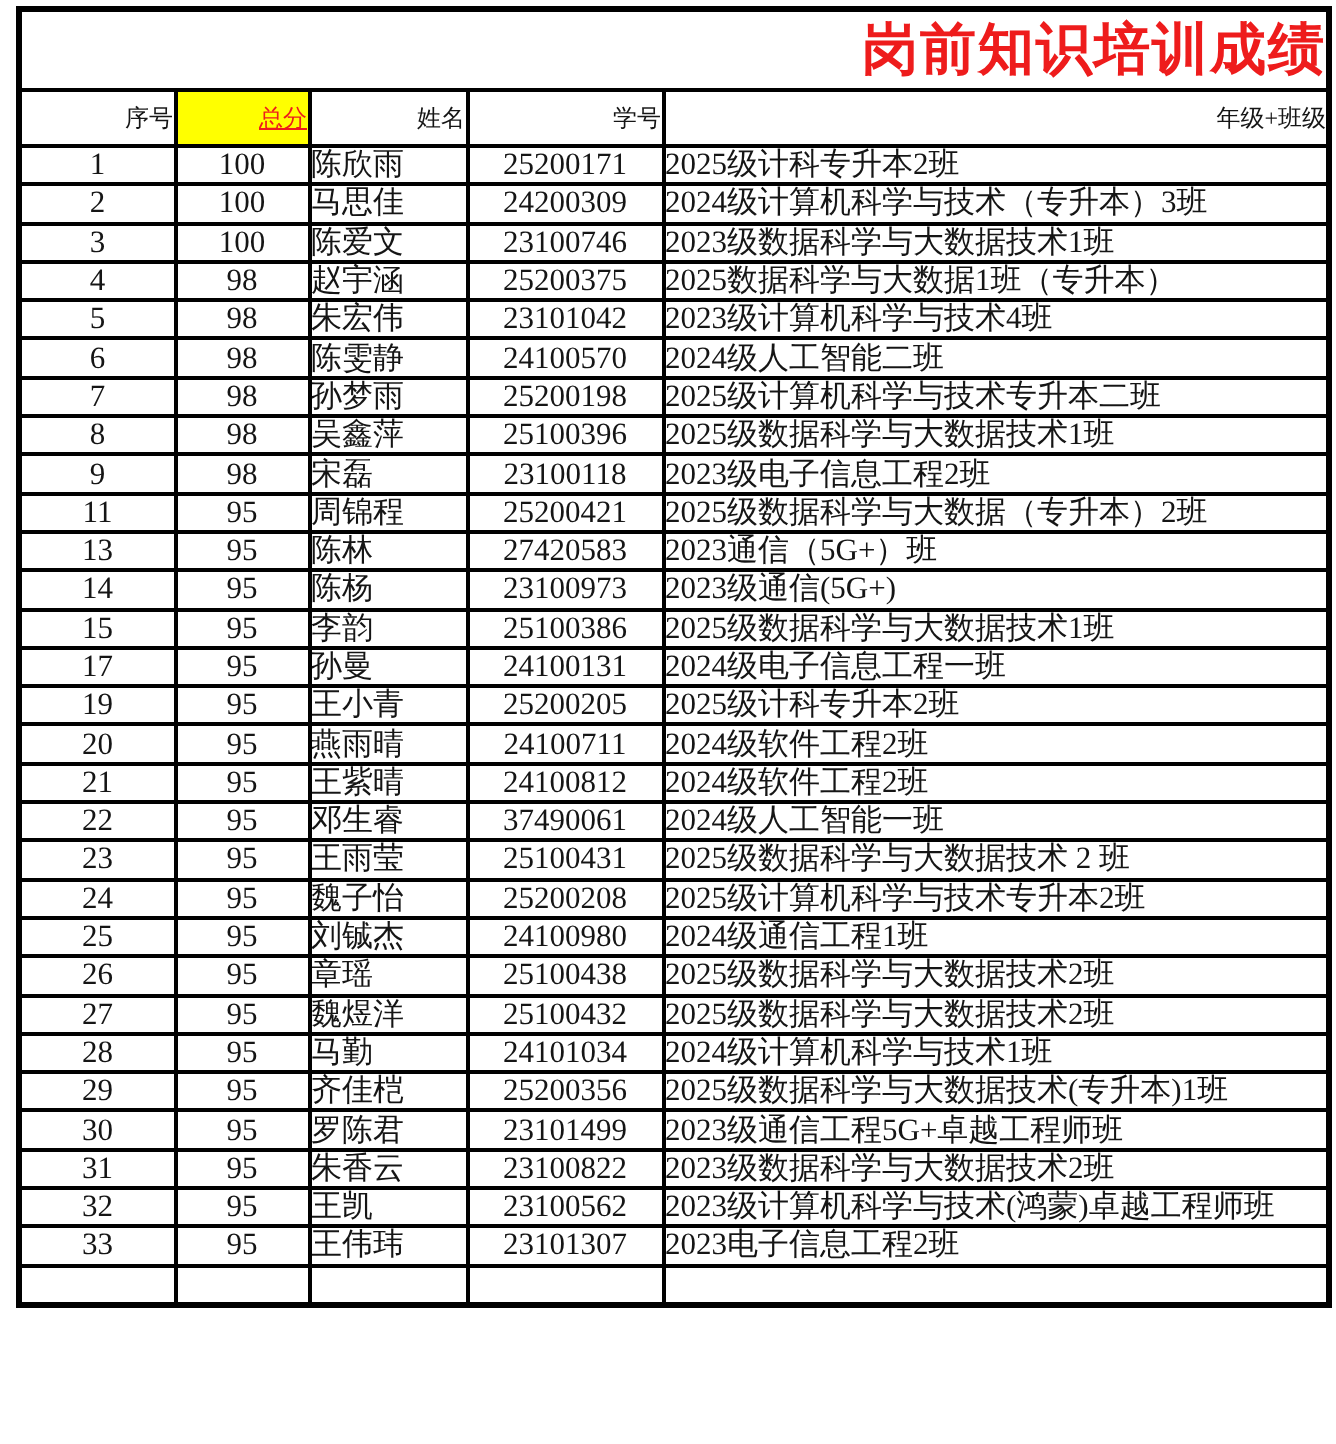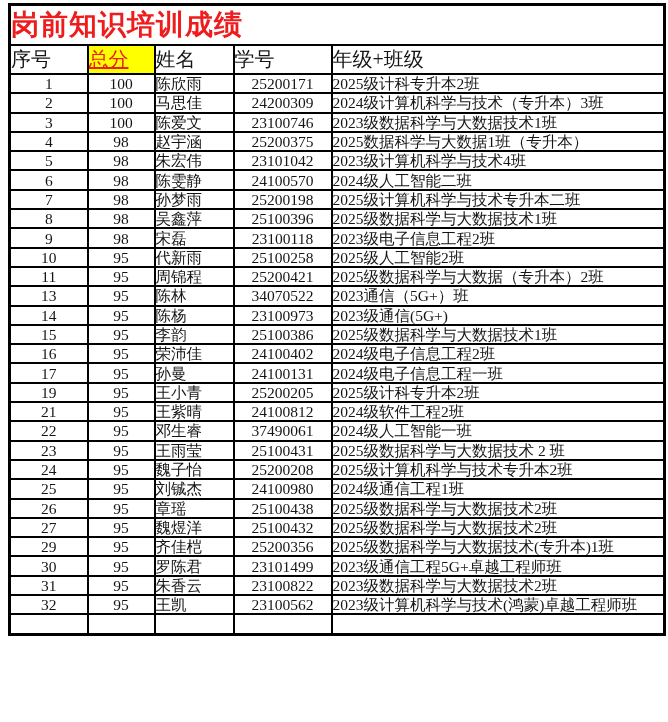--- a/index.html
+++ b/index.html
@@ -25,31 +25,31 @@
   }
   .score-table td,.score-table th{
     border:2px solid var(--border);
     padding:0;
     overflow:hidden;
     white-space:nowrap;
   }
   .score-table{border:3px solid var(--border);}
   .title-cell{
     height:37px;
-    text-align:left;
+    text-align:right;
     color:var(--red);
     font-size:28px;
     font-weight:600;
     letter-spacing:1px;
   }
   th{
     height:26px;
-    font-size:20px;
+    font-size:12px;
     font-weight:normal;
-    text-align:left;
+    text-align:right;
   }
   th.highlight{
     background:var(--yellow);
     color:var(--red);
     text-decoration:underline;
   }
   tbody td{
     height:17.3px;
     font-size:15.5px;
     line-height:17px;
@@ -143,76 +143,69 @@
         <td class="c-left">2025级数据科学与大数据技术1班</td>
       </tr>
       <tr>
         <td class="c-center">9</td>
         <td class="c-center">98</td>
         <td class="c-left">宋磊</td>
         <td class="c-center">23100118</td>
         <td class="c-left">2023级电子信息工程2班</td>
       </tr>
       <tr>
-        <td class="c-center">10</td>
-        <td class="c-center">95</td>
-        <td class="c-left">代新雨</td>
-        <td class="c-center">25100258</td>
-        <td class="c-left">2025级人工智能2班</td>
-      </tr>
-      <tr>
         <td class="c-center">11</td>
         <td class="c-center">95</td>
         <td class="c-left">周锦程</td>
         <td class="c-center">25200421</td>
         <td class="c-left">2025级数据科学与大数据（专升本）2班</td>
       </tr>
       <tr>
         <td class="c-center">13</td>
         <td class="c-center">95</td>
         <td class="c-left">陈林</td>
-        <td class="c-center">34070522</td>
+        <td class="c-center">27420583</td>
         <td class="c-left">2023通信（5G+）班</td>
       </tr>
       <tr>
         <td class="c-center">14</td>
         <td class="c-center">95</td>
         <td class="c-left">陈杨</td>
         <td class="c-center">23100973</td>
         <td class="c-left">2023级通信(5G+)</td>
       </tr>
       <tr>
         <td class="c-center">15</td>
         <td class="c-center">95</td>
         <td class="c-left">李韵</td>
         <td class="c-center">25100386</td>
         <td class="c-left">2025级数据科学与大数据技术1班</td>
       </tr>
       <tr>
-        <td class="c-center">16</td>
-        <td class="c-center">95</td>
-        <td class="c-left">荣沛佳</td>
-        <td class="c-center">24100402</td>
-        <td class="c-left">2024级电子信息工程2班</td>
-      </tr>
-      <tr>
         <td class="c-center">17</td>
         <td class="c-center">95</td>
         <td class="c-left">孙曼</td>
         <td class="c-center">24100131</td>
         <td class="c-left">2024级电子信息工程一班</td>
       </tr>
       <tr>
         <td class="c-center">19</td>
         <td class="c-center">95</td>
         <td class="c-left">王小青</td>
         <td class="c-center">25200205</td>
         <td class="c-left">2025级计科专升本2班</td>
       </tr>
       <tr>
+        <td class="c-center">20</td>
+        <td class="c-center">95</td>
+        <td class="c-left">燕雨晴</td>
+        <td class="c-center">24100711</td>
+        <td class="c-left">2024级软件工程2班</td>
+      </tr>
+      <tr>
         <td class="c-center">21</td>
         <td class="c-center">95</td>
         <td class="c-left">王紫晴</td>
         <td class="c-center">24100812</td>
         <td class="c-left">2024级软件工程2班</td>
       </tr>
       <tr>
         <td class="c-center">22</td>
         <td class="c-center">95</td>
         <td class="c-left">邓生睿</td>
@@ -248,20 +241,27 @@
         <td class="c-left">2025级数据科学与大数据技术2班</td>
       </tr>
       <tr>
         <td class="c-center">27</td>
         <td class="c-center">95</td>
         <td class="c-left">魏煜洋</td>
         <td class="c-center">25100432</td>
         <td class="c-left">2025级数据科学与大数据技术2班</td>
       </tr>
       <tr>
+        <td class="c-center">28</td>
+        <td class="c-center">95</td>
+        <td class="c-left">马勤</td>
+        <td class="c-center">24101034</td>
+        <td class="c-left">2024级计算机科学与技术1班</td>
+      </tr>
+      <tr>
         <td class="c-center">29</td>
         <td class="c-center">95</td>
         <td class="c-left">齐佳桤</td>
         <td class="c-center">25200356</td>
         <td class="c-left">2025级数据科学与大数据技术(专升本)1班</td>
       </tr>
       <tr>
         <td class="c-center">30</td>
         <td class="c-center">95</td>
         <td class="c-left">罗陈君</td>
@@ -274,20 +274,27 @@
         <td class="c-left">朱香云</td>
         <td class="c-center">23100822</td>
         <td class="c-left">2023级数据科学与大数据技术2班</td>
       </tr>
       <tr>
         <td class="c-center">32</td>
         <td class="c-center">95</td>
         <td class="c-left">王凯</td>
         <td class="c-center">23100562</td>
         <td class="c-left">2023级计算机科学与技术(鸿蒙)卓越工程师班</td>
+      </tr>
+      <tr>
+        <td class="c-center">33</td>
+        <td class="c-center">95</td>
+        <td class="c-left">王伟玮</td>
+        <td class="c-center">23101307</td>
+        <td class="c-left">2023电子信息工程2班</td>
       </tr>
       <tr>
         <td class="c-center"></td>
         <td class="c-center"></td>
         <td class="c-left"></td>
         <td class="c-center"></td>
         <td class="c-left"></td>
       </tr>
     </tbody>
 </table>

